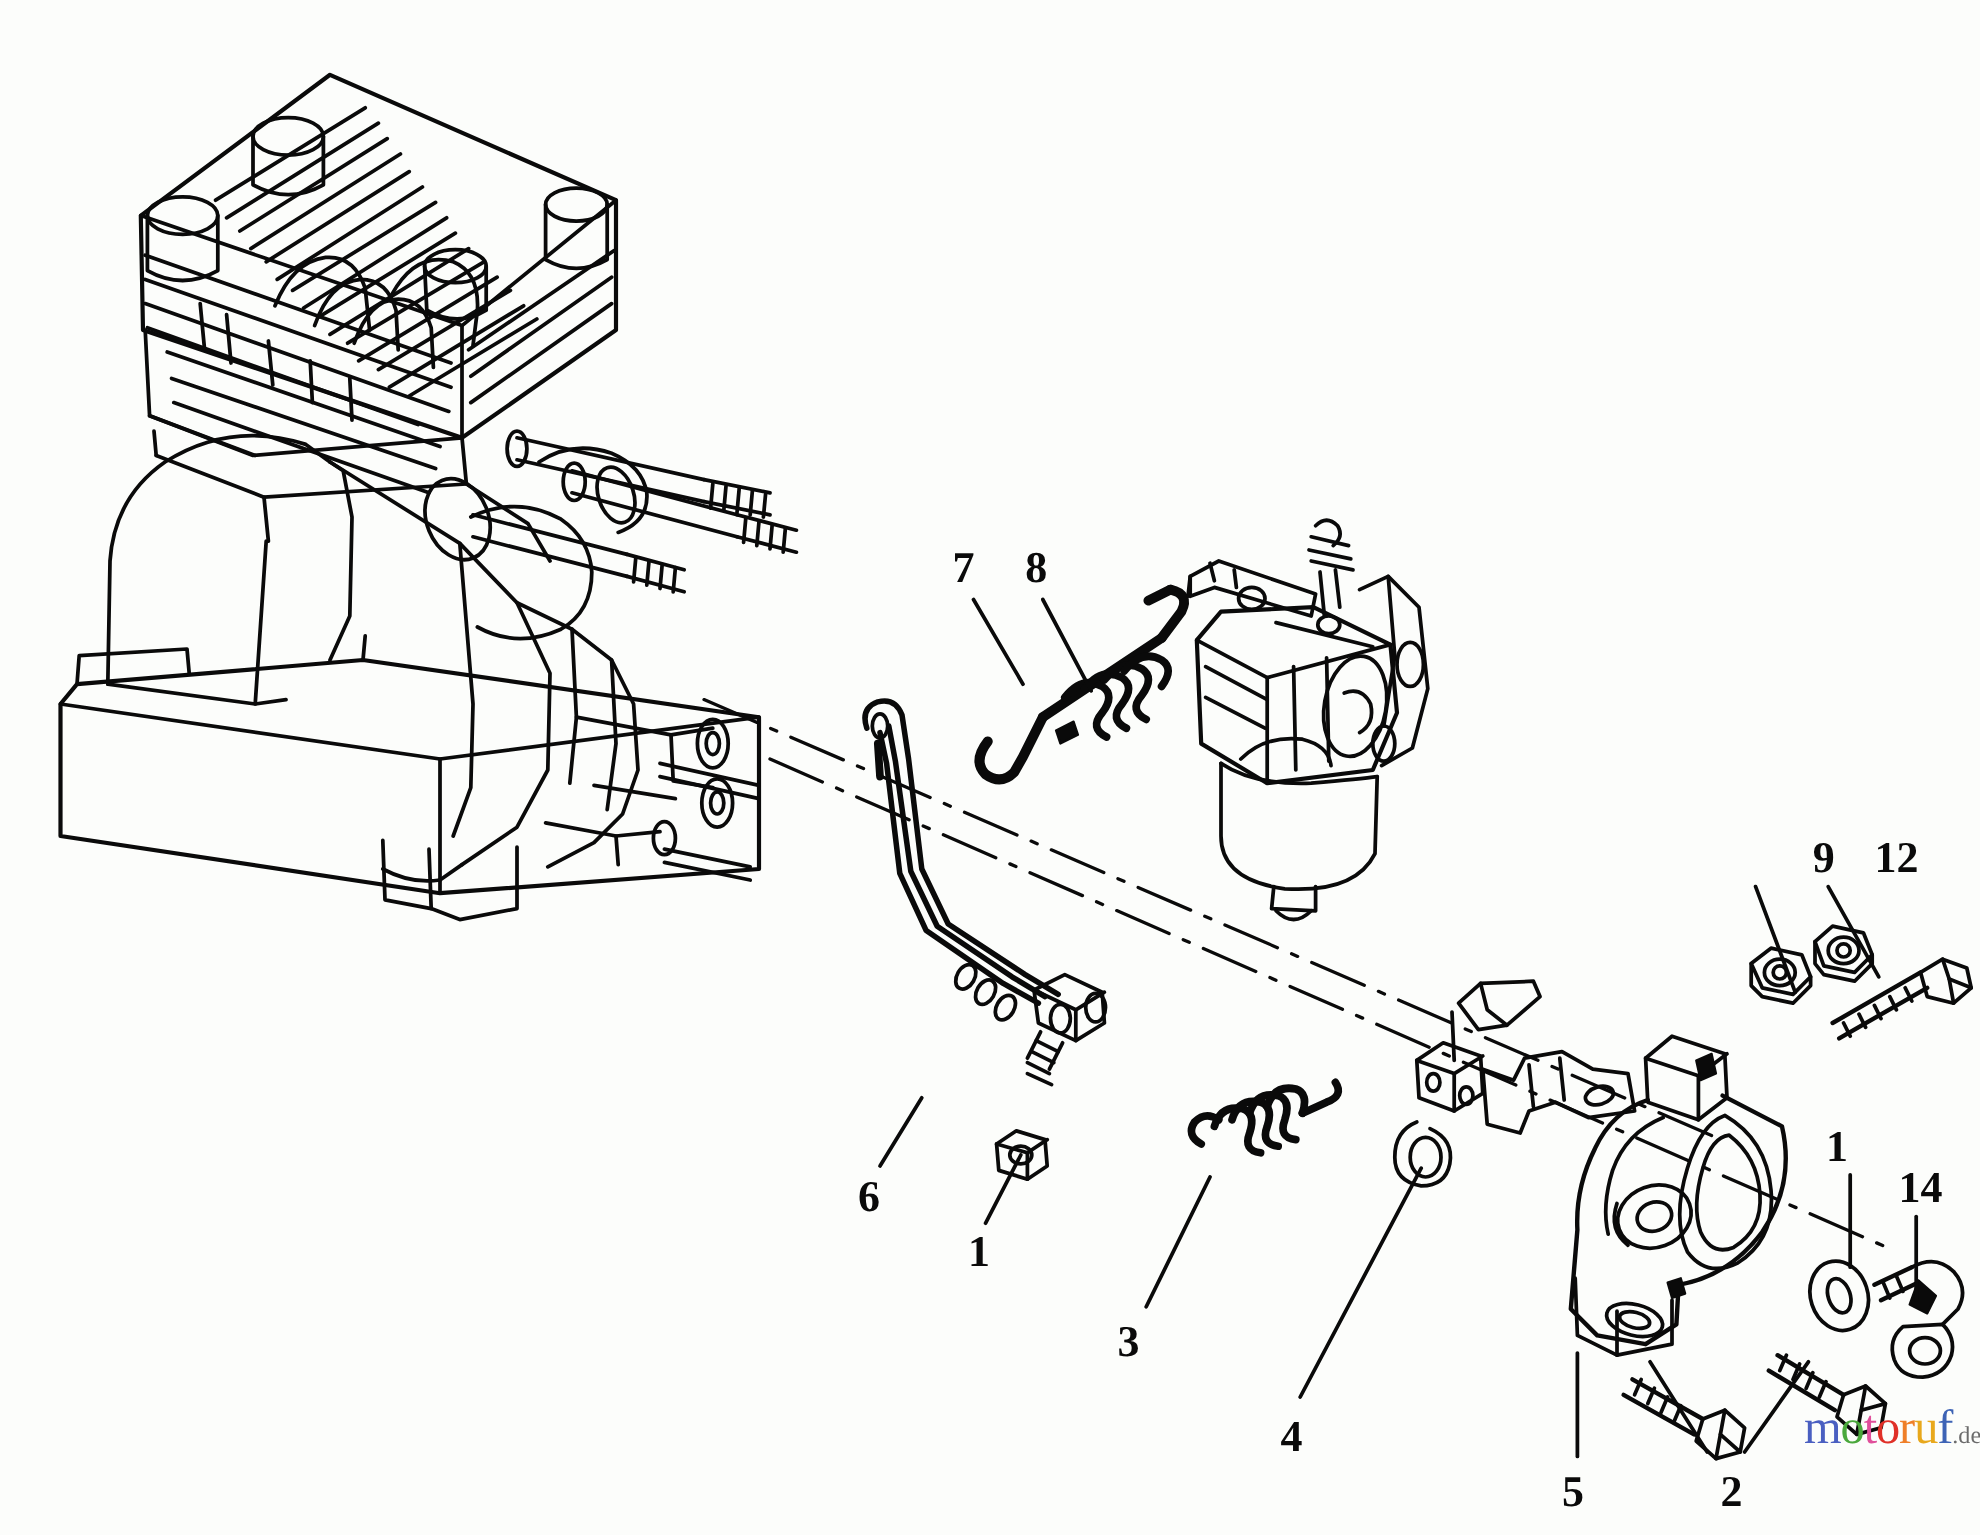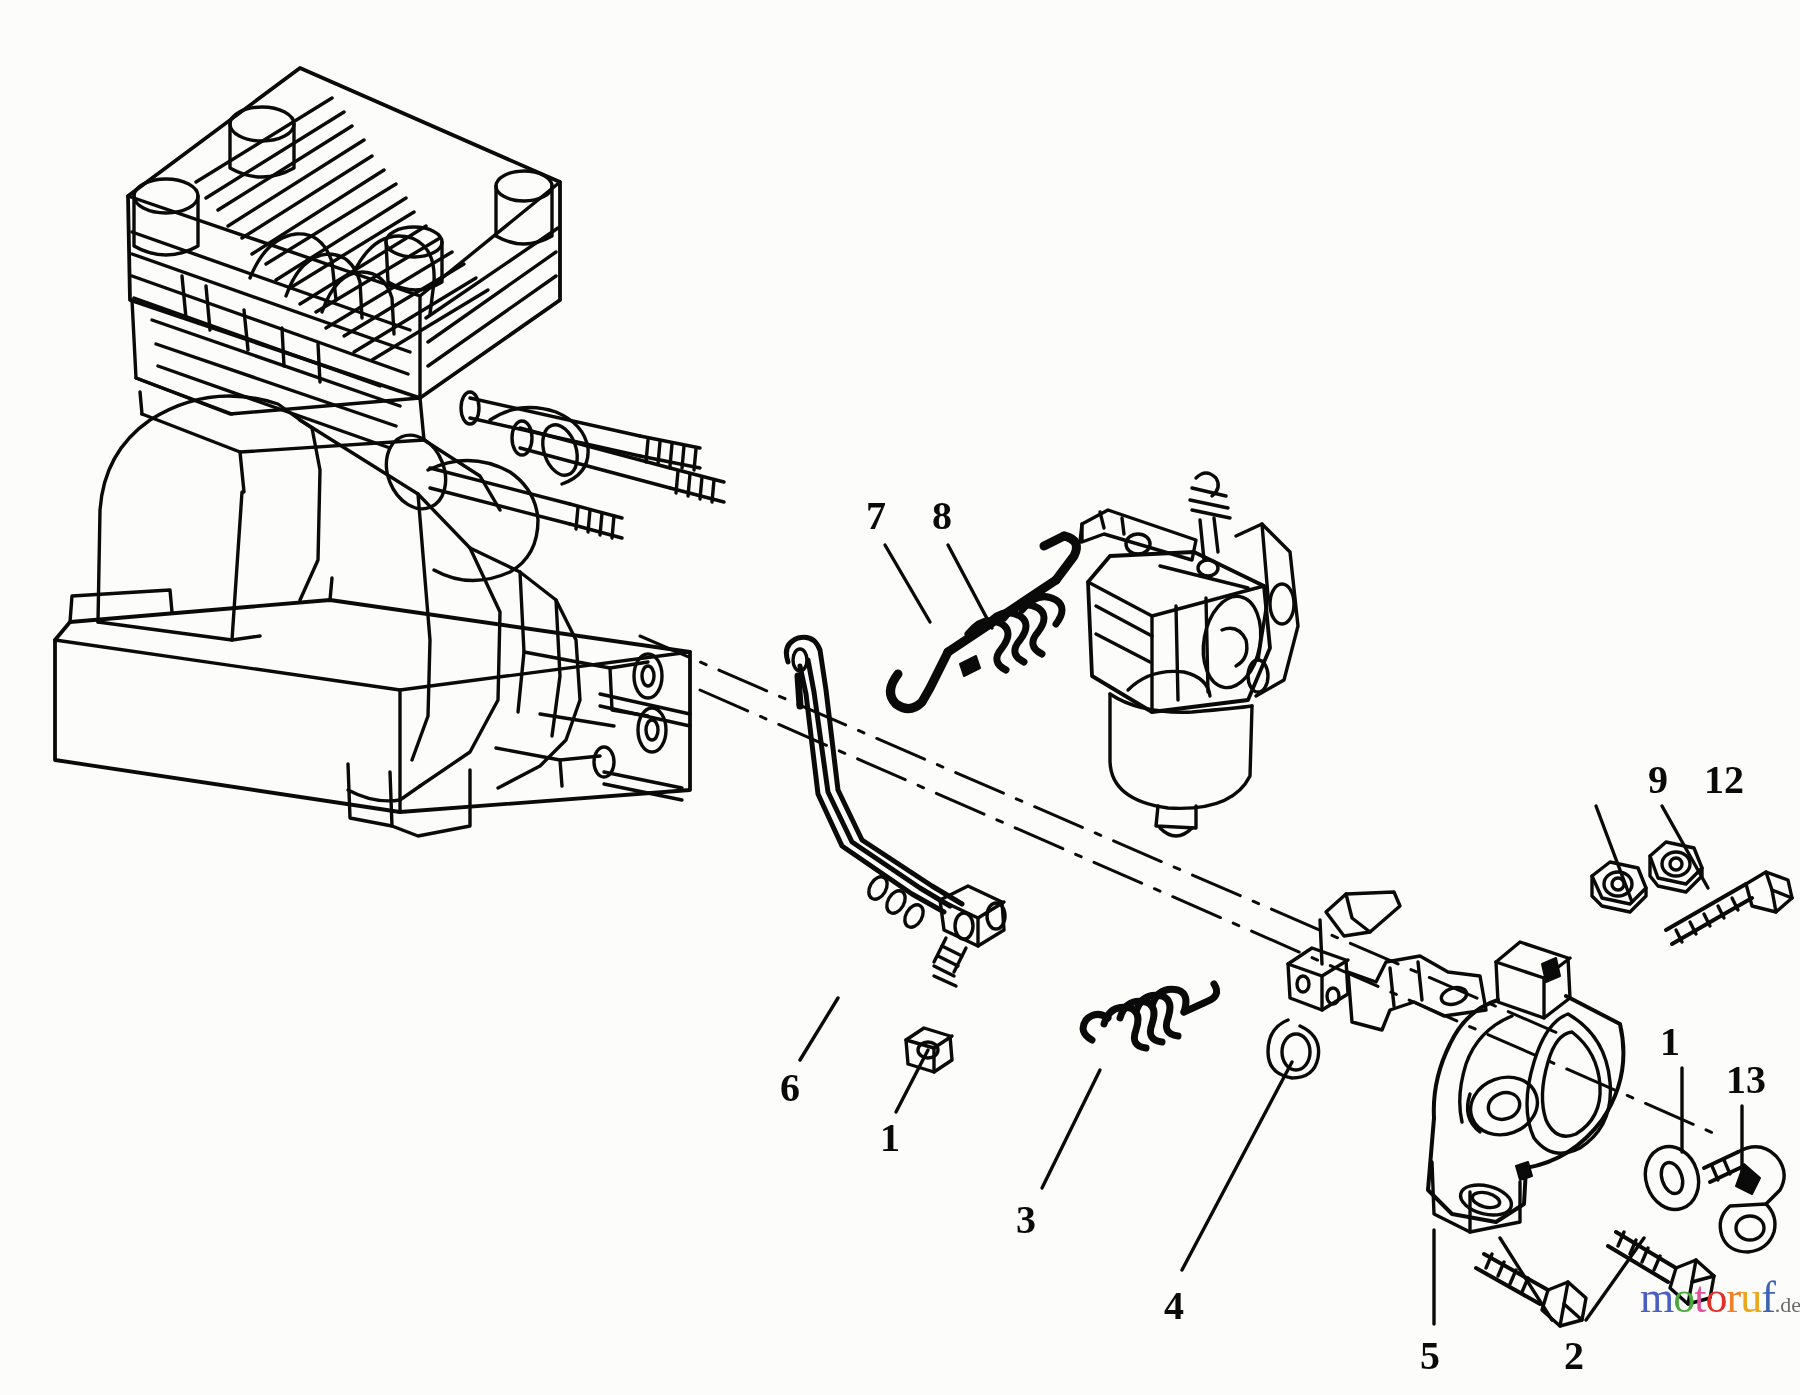--- a/index.html
+++ b/index.html
@@ -355,21 +355,21 @@
       </g>
 
     </g>
   </svg>
 
   <div class="callout-num" style="left:866px;top:496px;">7</div>
   <div class="callout-num" style="left:932px;top:496px;">8</div>
   <div class="callout-num" style="left:1668px;top:760px;margin-left:36px;">12</div>
   <div class="callout-num" style="left:1648px;top:760px;">9</div>
   <div class="callout-num" style="left:1660px;top:1022px;">1</div>
-  <div class="callout-num" style="left:1726px;top:1060px;">13</div>
+  <div class="callout-num" style="left:1726px;top:1060px;">14</div>
   <div class="callout-num" style="left:780px;top:1068px;">6</div>
   <div class="callout-num" style="left:880px;top:1118px;">1</div>
   <div class="callout-num" style="left:1016px;top:1200px;">3</div>
   <div class="callout-num" style="left:1164px;top:1286px;">4</div>
   <div class="callout-num" style="left:1420px;top:1336px;">5</div>
   <div class="callout-num" style="left:1564px;top:1336px;">2</div>
 
   <div id="logo">
     <span class="l" style="color: rgb(74, 95, 193);">m</span><span class="l" style="color: rgb(74, 168, 60);">o</span><span class="l" style="color: rgb(224, 80, 155);">t</span><span class="l" style="color: rgb(224, 48, 40);">o</span><span class="l" style="color: rgb(239, 127, 40);">r</span><span class="l" style="color: rgb(232, 168, 28);">u</span><span class="l" style="color: rgb(61, 99, 181);">f</span><span class="tld" style="color: rgb(107, 107, 107);">.</span><span class="tld" style="color: rgb(107, 107, 107);">de</span>
   </div>

